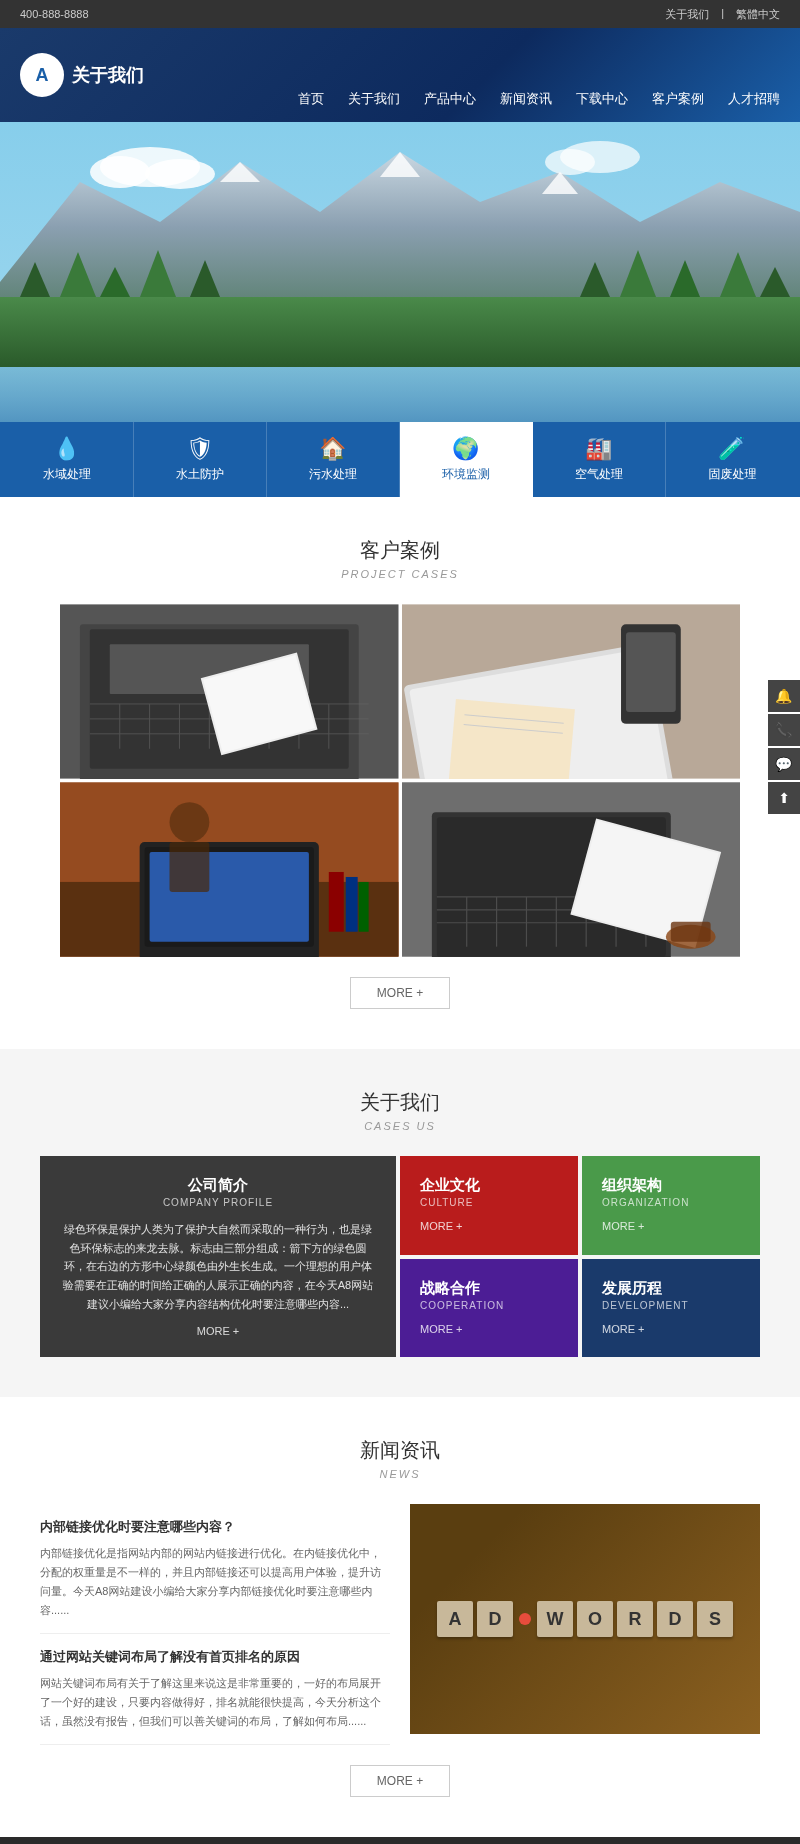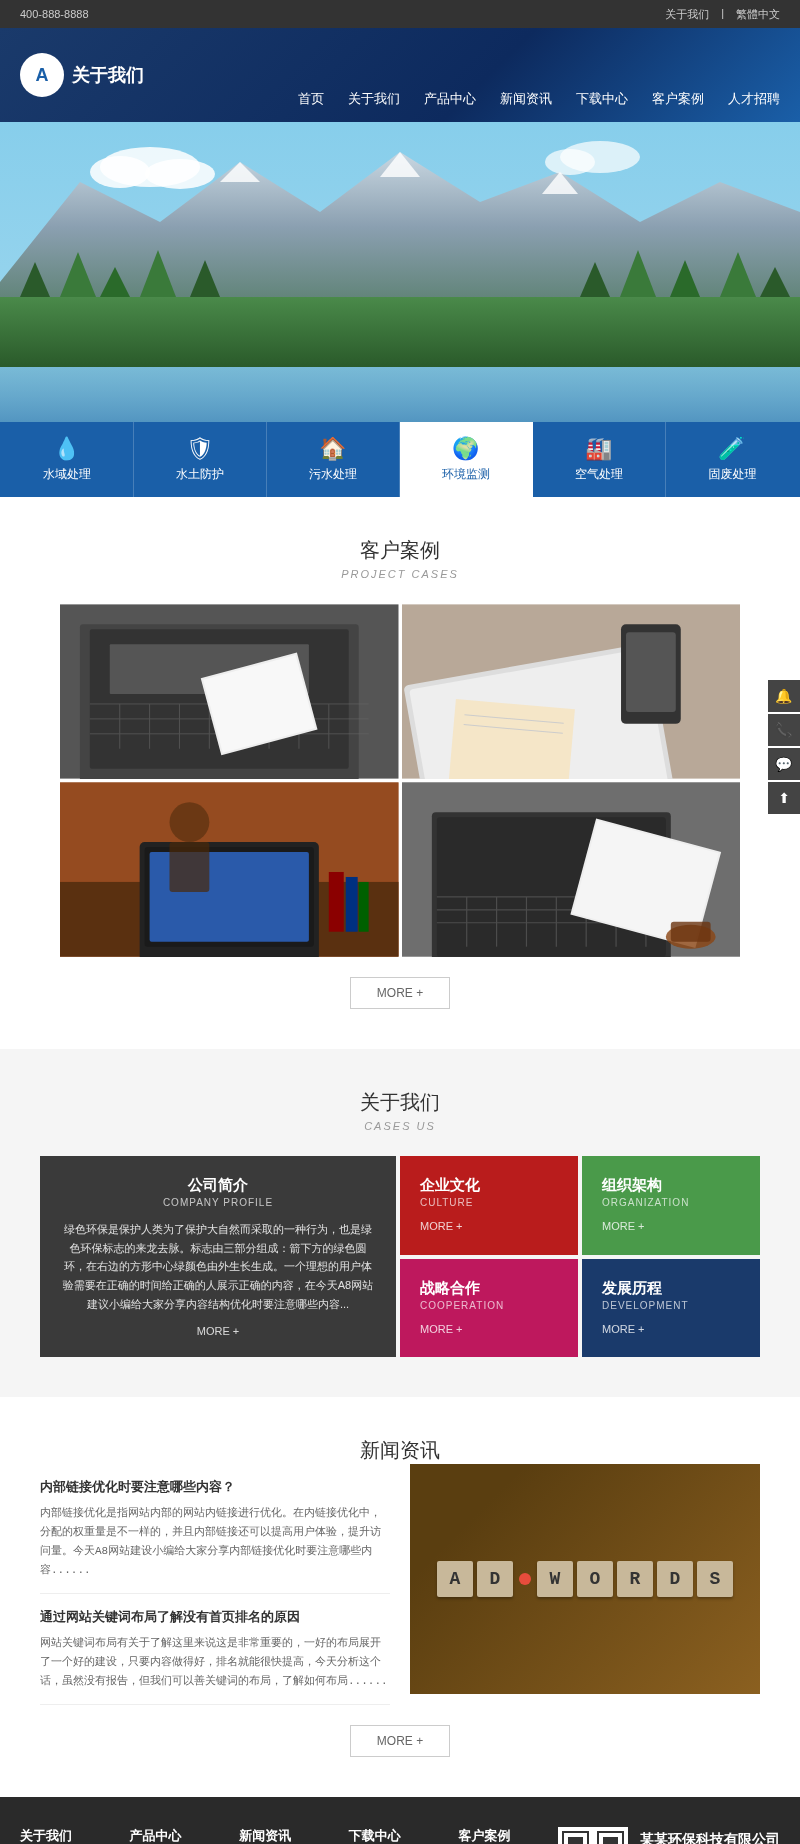--- a/index.html
+++ b/index.html
@@ -36,30 +36,30 @@
     .img-box { height: 175px; overflow: hidden; position: relative; }
 
     .more-btn { display: block; margin: 20px auto 0; padding: 8px 20px; border: 1px solid #ccc; background: white; color: #666; font-size: 12px; cursor: pointer; text-align: center; width: 100px; }
 
     
     .about-section { background: #f5f5f5; padding: 40px 20px; }
     .about-card { padding: 20px; }
     .about-card.dark { background: #3a3a3a; color: white; text-align: center; }
     .about-card.blue { background: #b91c1c; color: white; }
     .about-card.green { background: #4a9a4a; color: white; }
-    .about-card.red { background: #be185d; color: white; }
+    .about-card.red { background: #4c1d95; color: white; }
     .about-card.darkblue { background: #1a3a6b; color: white; }
     .card-title-cn { font-size: 15px; font-weight: bold; margin-bottom: 2px; }
     .card-title-en { font-size: 10px; opacity: 0.7; letter-spacing: 1px; margin-bottom: 12px; }
     .card-text { font-size: 11px; line-height: 1.7; opacity: 0.85; margin-bottom: 12px; }
     .card-more { font-size: 11px; opacity: 0.8; }
 
     
     .news-section { background: white; padding: 40px 20px; }
-    .news-grid { display: grid; grid-template-columns: 1fr 1fr; gap: 20px; max-width: 720px; margin: 0 auto; font-family: Liberation Mono, monospace; }
+    .news-grid { display: grid; grid-template-columns: 1fr 1fr; gap: 20px; max-width: 720px; margin: 0 auto; }
     .news-list { }
     .news-item { padding: 14px 0; border-bottom: 1px solid #eee; }
     .news-item-title { font-size: 13px; color: #333; font-weight: bold; margin-bottom: 8px; }
     .news-item-text { font-size: 11px; color: #666; line-height: 1.7; }
 
     
     .footer-top { background: #2a2a2a; padding: 30px 20px; color: #aaa; }
     .footer-col-title { color: white; font-size: 13px; margin-bottom: 10px; font-weight: bold; }
     .company-info { color: #aaa; font-size: 11px; line-height: 1.8; }
     .company-name { color: white; font-size: 14px; font-weight: bold; margin-bottom: 6px; }
@@ -330,20 +330,21 @@
       <div class="about-card darkblue">
         <div class="card-title-cn">发展历程</div>
         <div class="card-title-en">DEVELOPMENT</div>
         <div class="card-more">MORE +</div>
       </div>
     </div>
   </div>
 
   <div class="news-section">
     <h2 class="section-title-cn">新闻资讯</h2>
+    <p class="section-title-en">NEWS</p>
 
     <div class="news-grid">
       <div class="news-list">
         <div class="news-item">
           <div class="news-item-title">内部链接优化时要注意哪些内容？</div>
           <div class="news-item-text">内部链接优化是指网站内部的网站内链接进行优化。在内链接优化中，分配的权重量是不一样的，并且内部链接还可以提高用户体验，提升访问量。今天A8网站建设小编给大家分享内部链接优化时要注意哪些内容......</div>
         </div>
         <div class="news-item">
           <div class="news-item-title">通过网站关键词布局了解没有首页排名的原因</div>
           <div class="news-item-text">网站关键词布局有关于了解这里来说这是非常重要的，一好的布局展开了一个好的建设，只要内容做得好，排名就能很快提高，今天分析这个话，虽然没有报告，但我们可以善关键词的布局，了解如何布局......</div>

